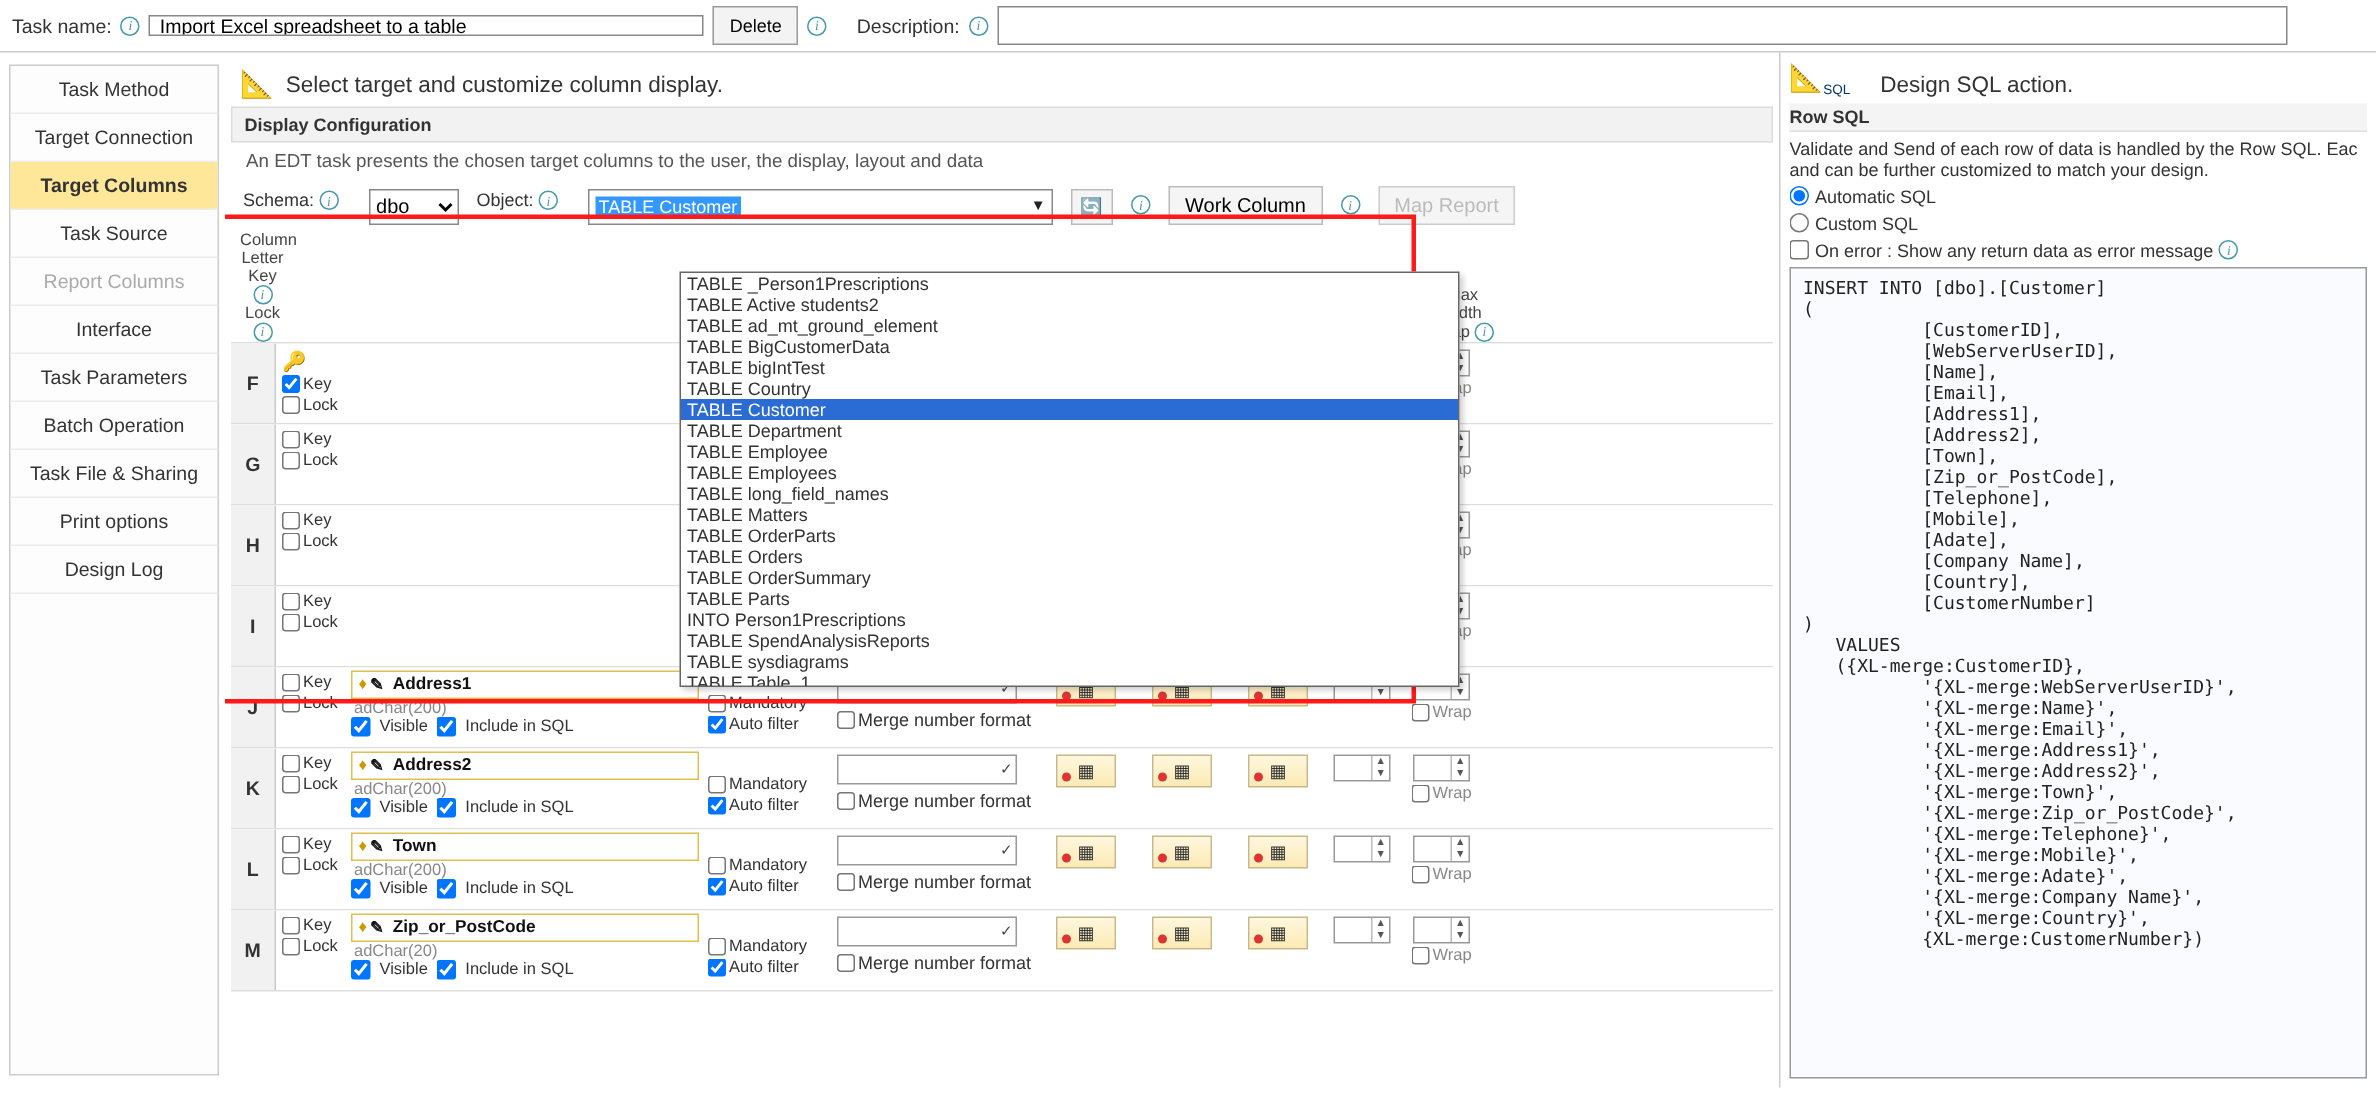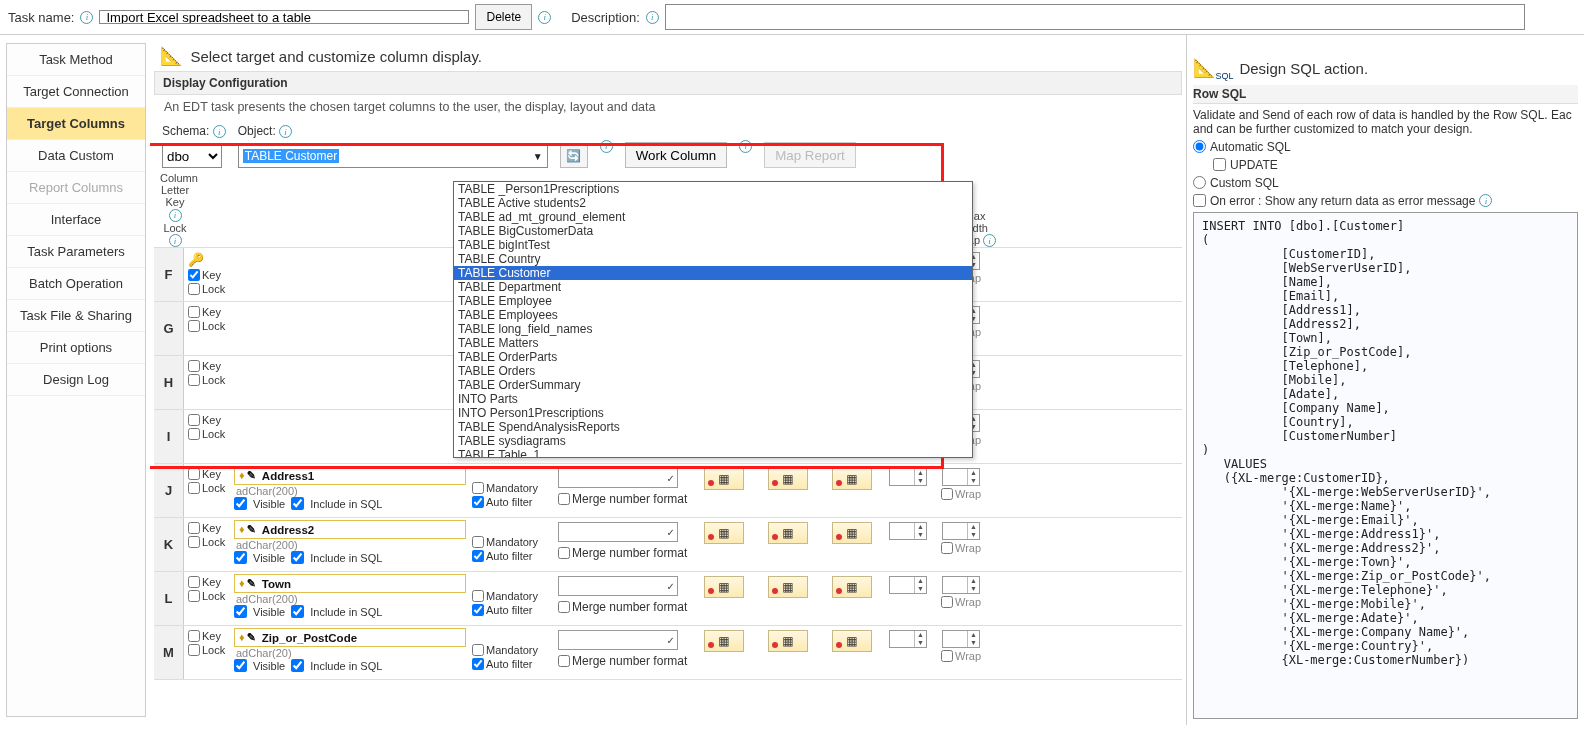--- a/index.html
+++ b/index.html
@@ -96,21 +96,21 @@
   .section-desc {
     padding: 4px 10px; color: #555; font-size: 12.5px;
     line-height: 1.35;
   }
 
   .object-row {
     display: flex; align-items: flex-end;
     gap: 12px; padding: 4px 8px;
     position: relative;
   }
-  .object-col { display: flex; flex-direction: column; gap: 6px; }
+  .object-col { display: flex; flex-direction: row; gap: 20px; }
   select.schema-sel {
     width: 60px; height: 24px; border: 1px solid #888; background: #fff;
   }
   .object-input {
     width: 310px; height: 24px; border: 1px solid #888;
     background: #fff; padding: 1px 4px;
     display: flex; align-items: center; justify-content: space-between;
   }
   .object-input .sel-text {
     background: #3399ff; color: #fff; padding: 0 2px;
@@ -262,23 +262,22 @@
 
   
   .right {
     width: 398px;
     border-left: 1px solid #ccc;
     padding: 6px 6px;
     display: flex; flex-direction: column; gap: 4px;
     font-size: 12px;
   }
   .right-head {
-    display: flex; align-items: center; gap: 6px;
+    display: flex; align-items: flex-end; gap: 20px;
     font-size: 15px;
-    margin-top: 16px;
   }
   .sql-icon { font-size: 18px; color: #c78a1a; }
   .sql-icon sub { font-size: 9px; color: #036; }
   .right-sec { font-weight: 600; border-bottom: 1px solid #ddd;
                padding: 2px 0; background: #f4f4f4; }
   .right .desc { color: #333; }
   .radio-row, .chk-row2 { display: flex; align-items: center; gap: 4px; }
   .update-chk { margin-left: 20px; display: flex; align-items: center; gap: 4px; }
   .sql-box {
     flex: 1; border: 1px solid #999; background: #fafbff;
@@ -306,21 +305,21 @@
     <input class="desc-in" value="" style="">
   </div>
 </div>
 
 <div class="main">
 
   <div class="left-nav" id="left-nav">
       <div class="nav-item">Task Method</div>
       <div class="nav-item">Target Connection</div>
       <div class="nav-item active">Target Columns</div>
-      <div class="nav-item">Data Custom</div>
+      <div class="nav-item">Task Source</div>
       <div class="nav-item disabled">Report Columns</div>
       <div class="nav-item">Interface</div>
       <div class="nav-item">Task Parameters</div>
       <div class="nav-item">Batch Operation</div>
       <div class="nav-item">Task File &amp; Sharing</div>
       <div class="nav-item">Print options</div>
       <div class="nav-item">Design Log</div>
     </div>
 
   <div class="center">
@@ -898,21 +897,21 @@
           <div class="dd-item">TABLE Country</div>
           <div class="dd-item sel">TABLE Customer</div>
           <div class="dd-item">TABLE Department</div>
           <div class="dd-item">TABLE Employee</div>
           <div class="dd-item">TABLE Employees</div>
           <div class="dd-item">TABLE long_field_names</div>
           <div class="dd-item">TABLE Matters</div>
           <div class="dd-item">TABLE OrderParts</div>
           <div class="dd-item">TABLE Orders</div>
           <div class="dd-item">TABLE OrderSummary</div>
-          <div class="dd-item">INTO Parts</div>
+          <div class="dd-item">TABLE Parts</div>
           <div class="dd-item">INTO Person1Prescriptions</div>
           <div class="dd-item">TABLE SpendAnalysisReports</div>
           <div class="dd-item">TABLE sysdiagrams</div>
           <div class="dd-item">TABLE Table_1</div>
         </div>
     </div>
 
     <div class="red-box" style="left:-6px; top:108px; width:800px; height:326px;"></div>
   </div>
 
@@ -920,24 +919,20 @@
     <div class="right-head">
       <span class="sql-icon">📐<sub>SQL</sub></span>
       <span>Design SQL action.</span>
     </div>
     <div class="right-sec">Row SQL</div>
     <div class="desc" style="white-space:pre-line;">Validate and Send of each row of data is handled by the Row SQL.  Eac
 and can be further customized to match your design.</div>
     <div class="radio-row">
       <input type="radio" checked="" style="">
       <span>Automatic SQL</span>
-    </div>
-    <div class="update-chk">
-      <input type="checkbox" style="">
-      <span>UPDATE</span>
     </div>
     <div class="radio-row">
       <input type="radio" style="">
       <span>Custom SQL</span>
     </div>
     <div class="chk-row2">
       <input type="checkbox" style="">
       <span>On error : Show any return data as error message</span>
       <span class="info-i">i</span>
     </div>

